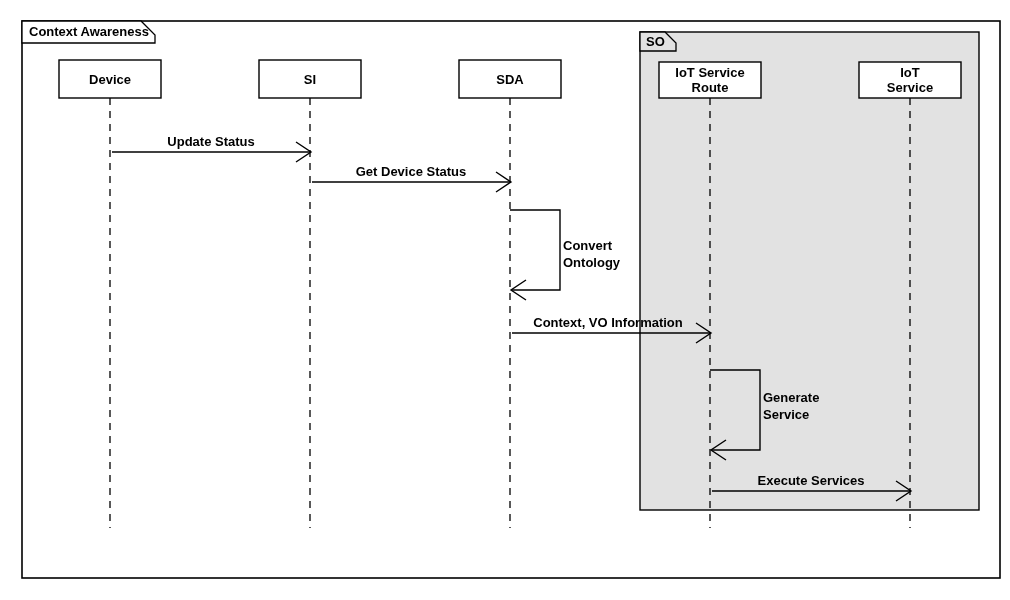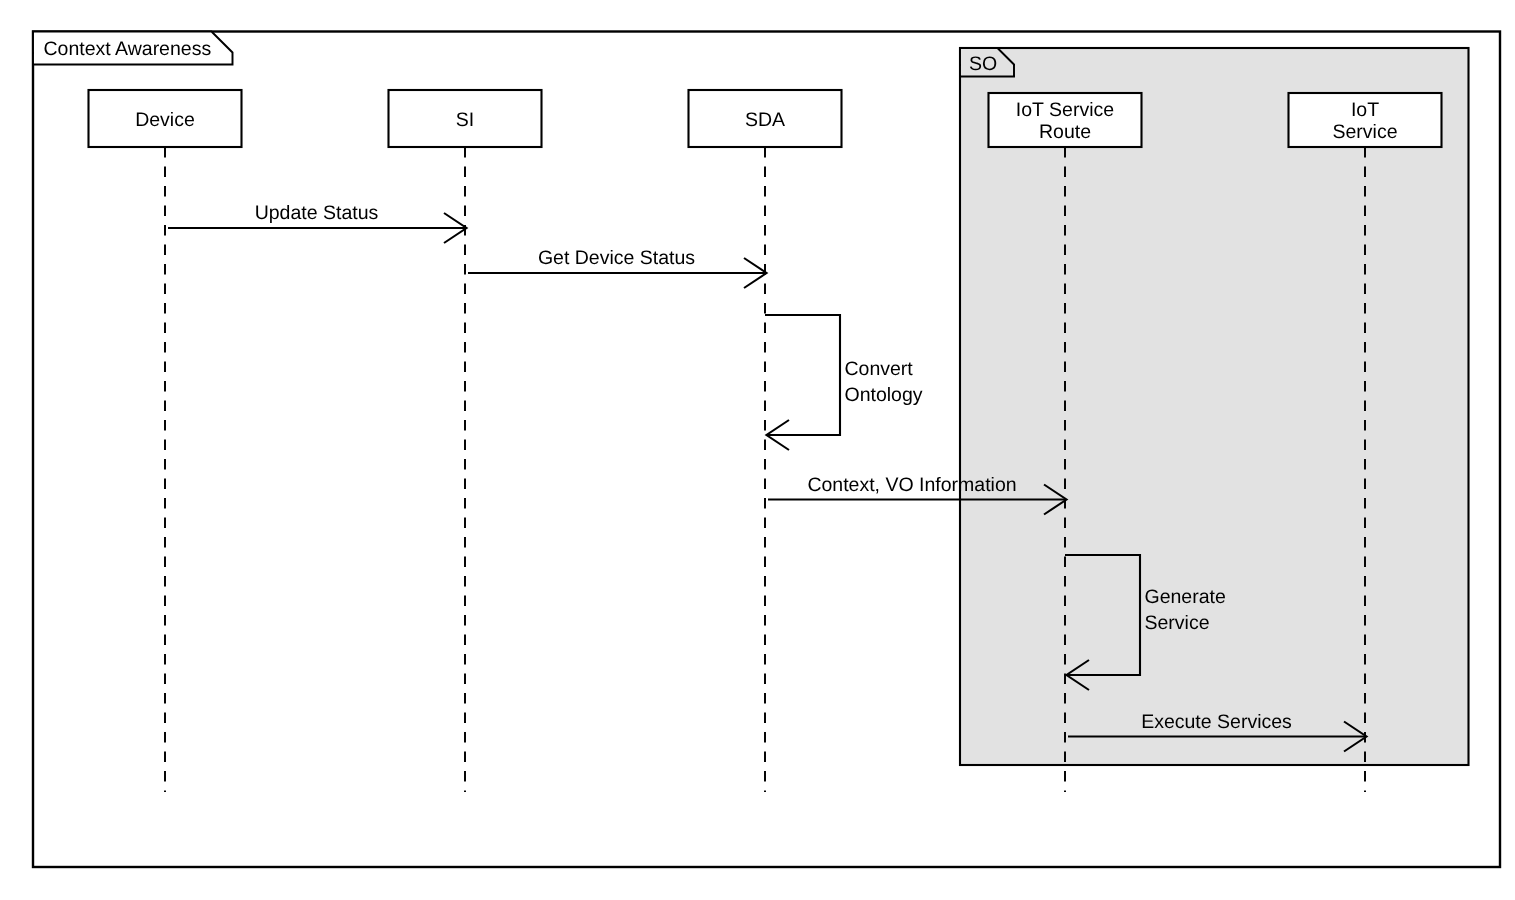--- a/index.html
+++ b/index.html
@@ -11,20 +11,21 @@
     width: 1010px;
     height: 600px;
     font-family: "Liberation Sans", sans-serif;
     overflow: hidden;
   }
   #diagram-root {
     position: relative;
     width: 1010px;
     height: 600px;
     background: #ffffff;
+    font-weight: bold;
   }
   svg#uml-canvas {
     display: block;
     width: 1010px;
     height: 600px;
   }
   .frame-rect {
     fill: none;
     stroke: #000000;
     stroke-width: 1.6;

